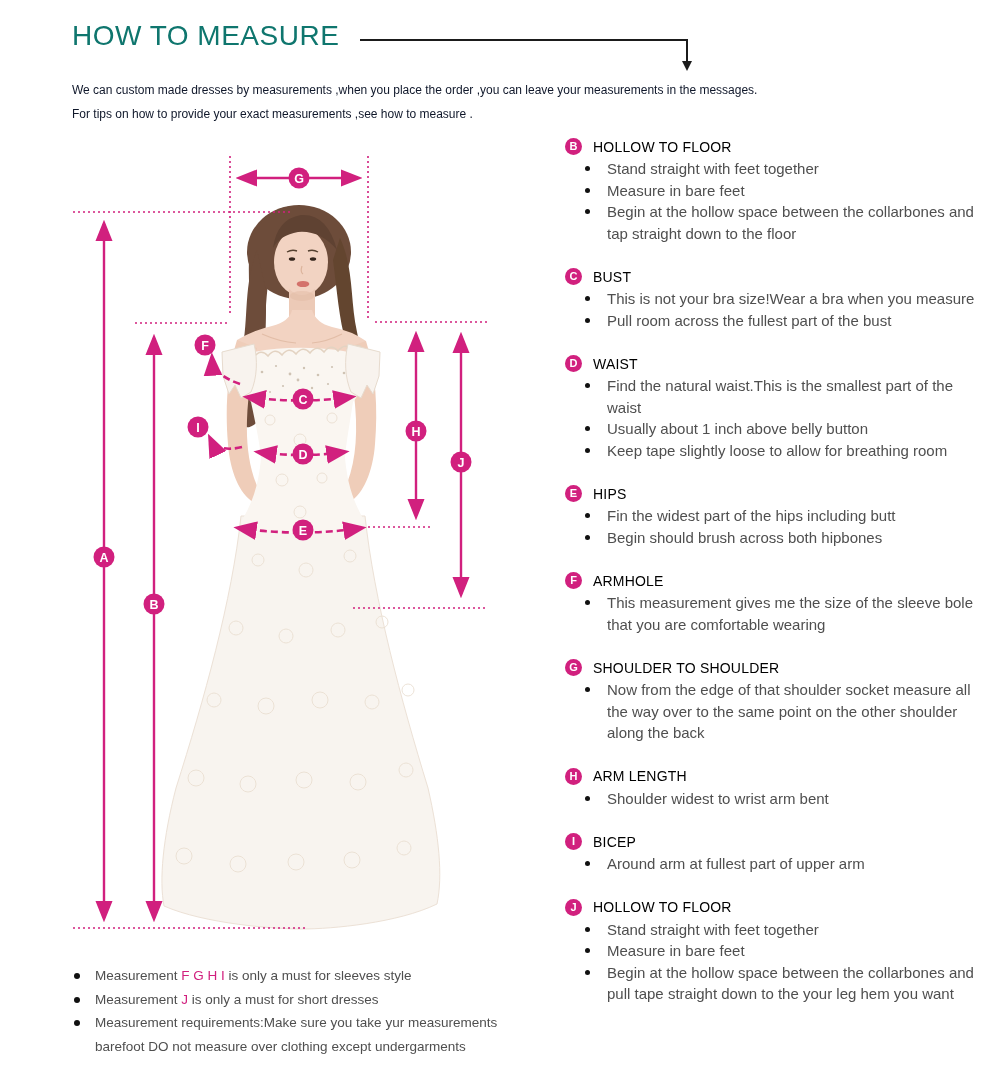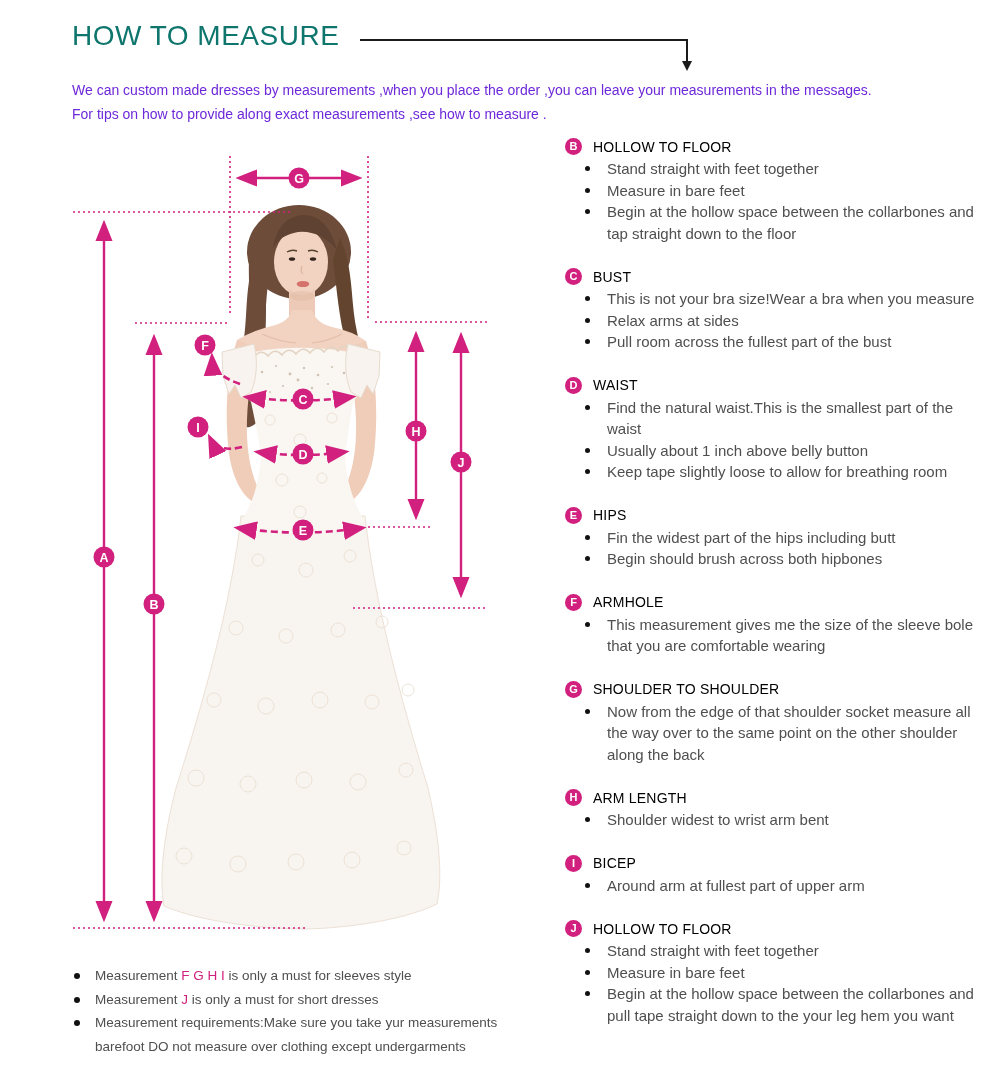--- a/index.html
+++ b/index.html
@@ -8,21 +8,21 @@
     position:relative; width:1000px; height:1076px; background:#fff;
     overflow:hidden; margin:0 auto;
   }
   
   .title {
     position:absolute; left:72px; top:20px;
     font-size:28px; color:#0f766e; font-weight:400; letter-spacing:0.5px;
     white-space:nowrap;
   }
   .intro { position:absolute; left:72px; top:78px; width:850px;
-    font-size:14px; color:#6d28d9; line-height:24px; }
+    font-size:12px; color:#0f172a; line-height:24px; }
   
   .diagram-svg { position:absolute; left:0; top:0; pointer-events:none; }
   
   .measure-col { position:absolute; left:565px; top:136px; width:428px; }
   .sec { margin-bottom:22px; }
   .sec-head { display:flex; align-items:center; height:21px; margin-bottom:1px; }
   .badge {
     width:17px; height:17px; border-radius:50%; background:var(--accent,#d1207e);
     color:#fff; font-size:11px; font-weight:bold; line-height:17px;
     text-align:center; flex:0 0 17px; margin-right:11px;
@@ -221,21 +221,21 @@
       <g>
           <circle cx="461" cy="462" r="10.5" fill="#d1207e"></circle>
           <text x="461" y="466.5">J</text>
         </g>
     </g>
   </svg>
 
   <h1 class="title">HOW TO MEASURE</h1>
   <div class="intro">
     <div>We can custom made dresses by measurements ,when you place the order ,you can leave your measurements in the messages.</div>
-    <div>For tips on how to provide along exact measurements ,see how to measure .</div>
+    <div>For tips on how to provide your exact measurements ,see how to measure .</div>
   </div>
 
   <div class="measure-col">
 
     <div class="sec">
       <div class="sec-head">
         <span class="badge">B</span>
         <span class="sec-title">HOLLOW TO FLOOR</span>
       </div>
       <ul>
@@ -245,21 +245,20 @@
       </ul>
     </div>
 
     <div class="sec">
       <div class="sec-head">
         <span class="badge">C</span>
         <span class="sec-title">BUST</span>
       </div>
       <ul>
         <li>This is not your bra size!Wear a bra when you measure</li>
-        <li>Relax arms at sides</li>
         <li>Pull room across the fullest part of the bust</li>
       </ul>
     </div>
 
     <div class="sec">
       <div class="sec-head">
         <span class="badge">D</span>
         <span class="sec-title">WAIST</span>
       </div>
       <ul>

